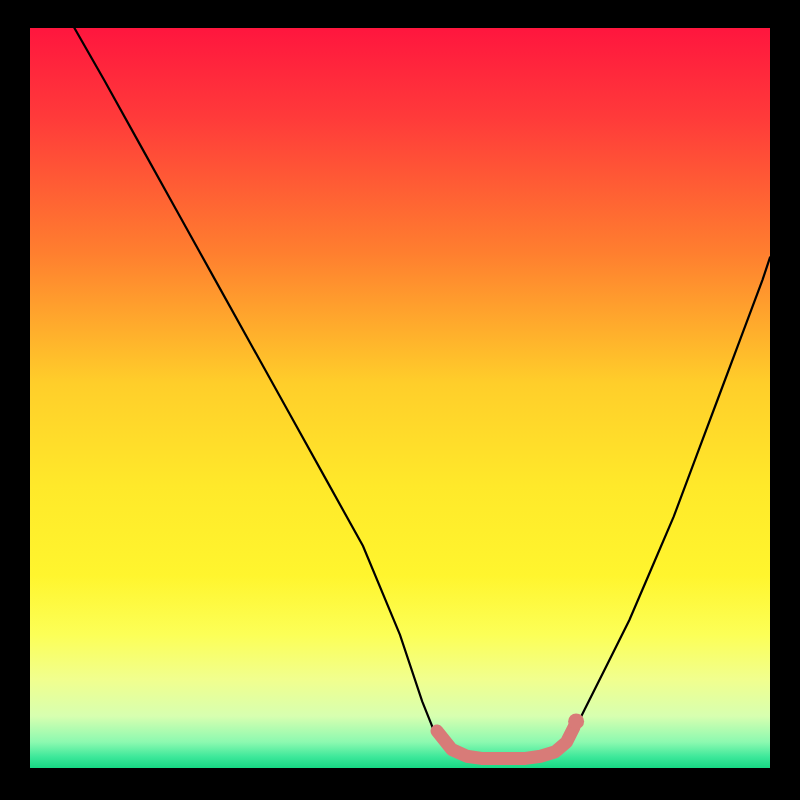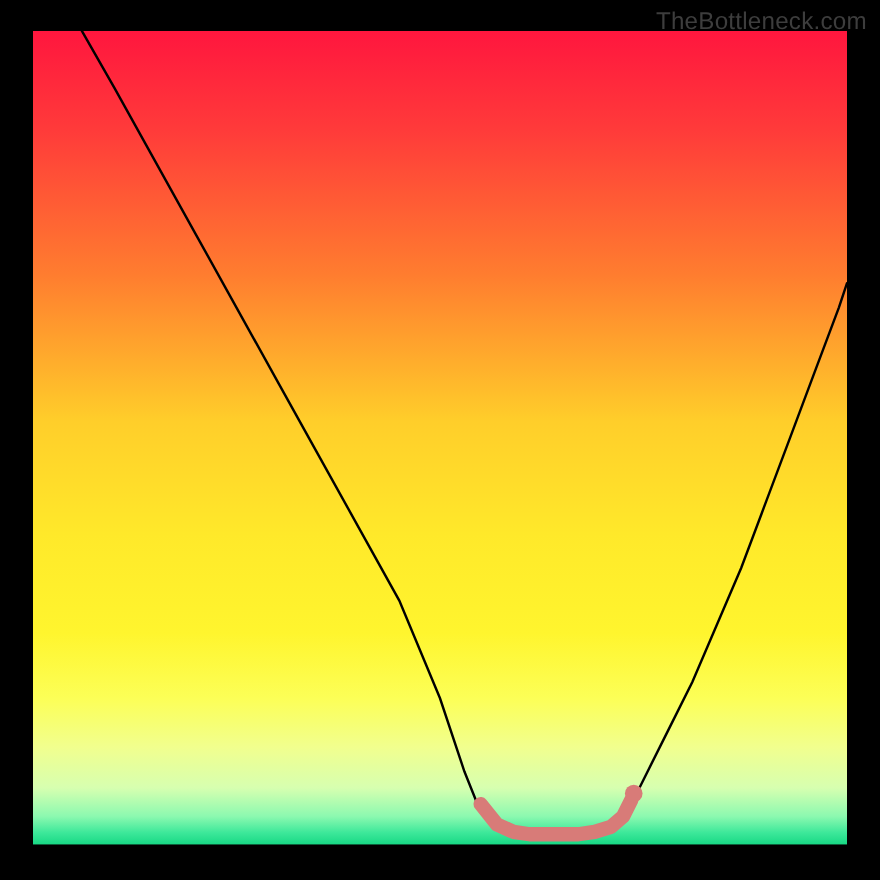--- a/index.html
+++ b/index.html
@@ -36,14 +36,13 @@
           <path d="M44.4 0.0 L74.0 51.8 L111.0 118.4 L148.0 185.0 L185.0 251.6 L222.0 318.2 L259.0 384.8 L296.0 451.4 L333.0 518.0 L370.0 606.8 L392.2 673.4 L407.0 710.4 L421.8 725.2 " fill="none" stroke="#000" stroke-width="2.2" stroke-linecap="round"></path>
           <path d="M407.0 710.4 L421.8 725.2 L436.6 731.1 L451.4 732.6 L466.2 732.6 L481.0 732.6 L495.8 732.6 L510.6 731.1 L525.4 726.7 L532.8 720.8 L540.2 710.4 L547.6 695.6 " fill="none" stroke="#000" stroke-width="2.2" stroke-linecap="round"></path>
           <path d="M540.2 710.4 L555.0 680.8 L577.2 636.4 L599.4 592.0 L621.6 540.2 L643.8 488.4 L666.0 429.2 L688.2 370.0 L710.4 310.8 L732.6 251.6 L740.0 229.4 " fill="none" stroke="#000" stroke-width="2.2" stroke-linecap="round"></path>
         </g>
       <g id="highlight">
           <path d="M407.0 703.0 L421.8 721.5 L436.6 728.2 L451.4 730.4 L466.2 730.4 L481.0 730.4 L495.8 730.4 L510.6 728.2 L525.4 723.7 L536.5 714.1 L543.9 699.3 " fill="none" stroke="#d87b78" stroke-width="13" stroke-linecap="round" stroke-linejoin="round"></path>
           <circle cx="546.12" cy="693.38" r="8" fill="#d87b78"></circle>
         </g>
     </svg>
   </div>
-  <div class="attribution">TheBottleneck.com</div>
 </div>
 
 </body></html>

